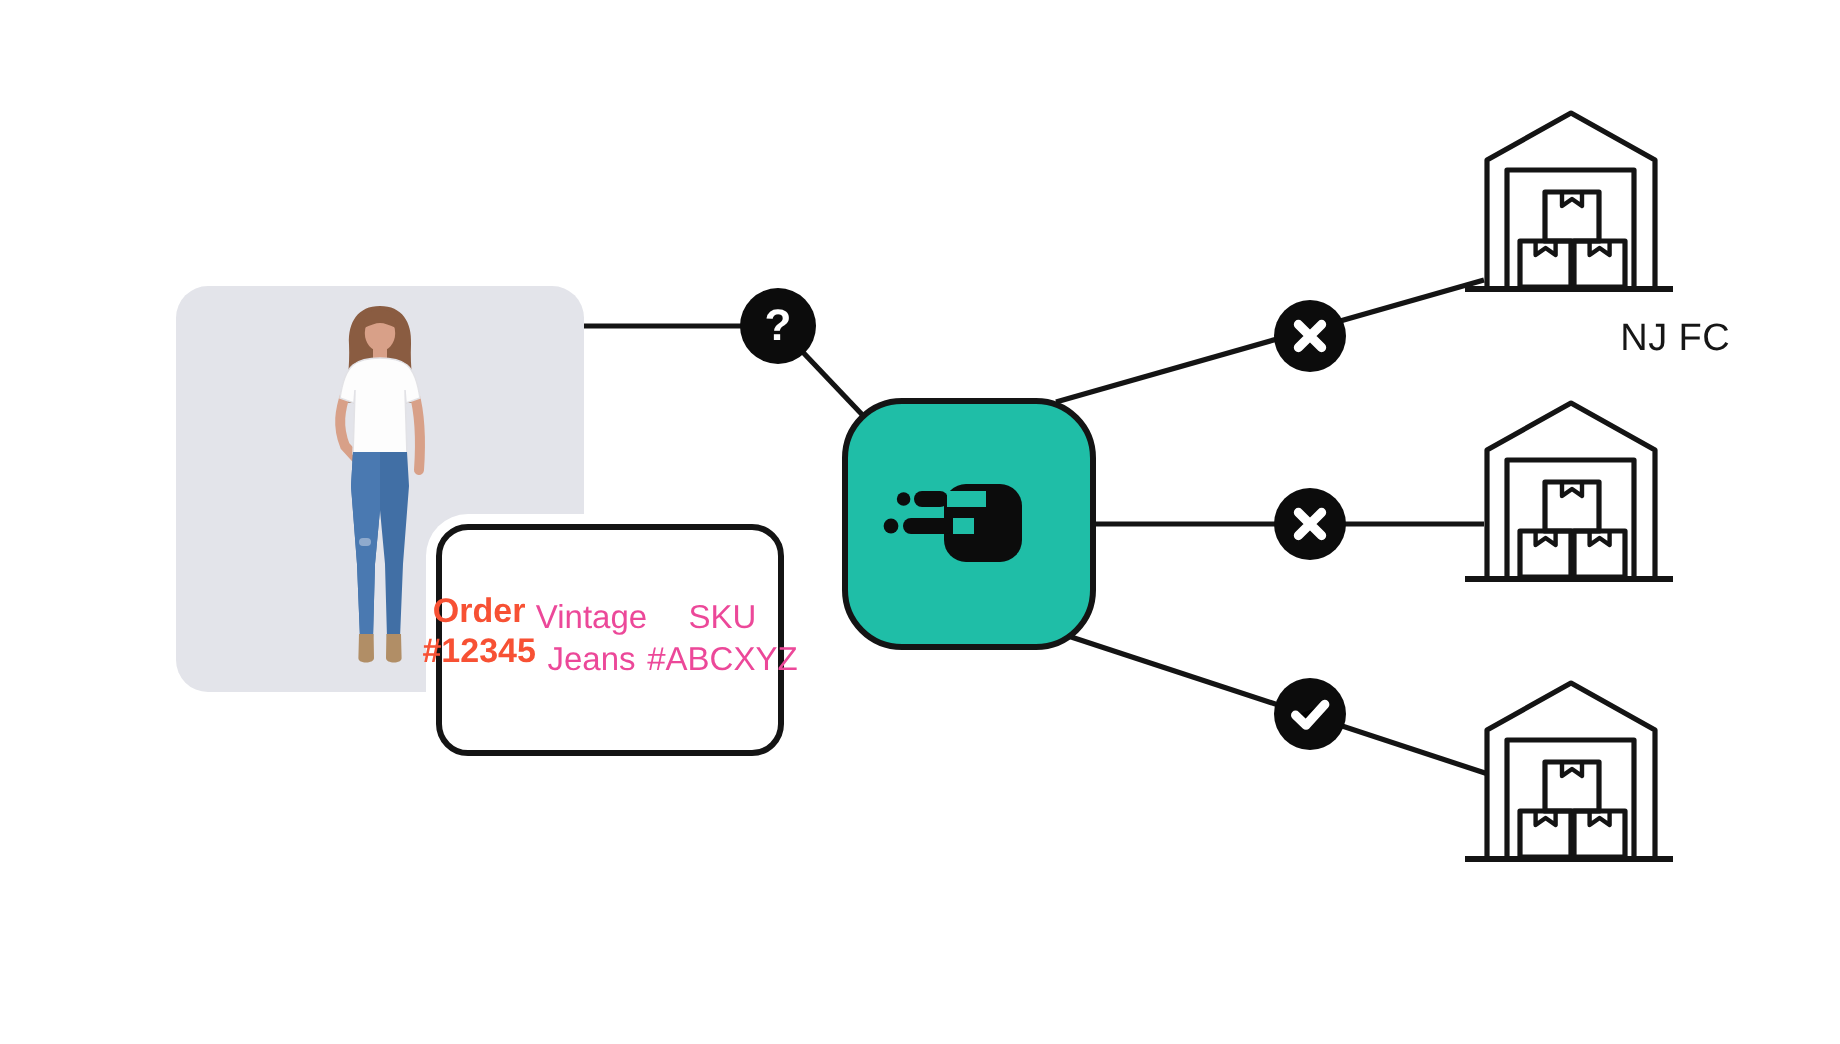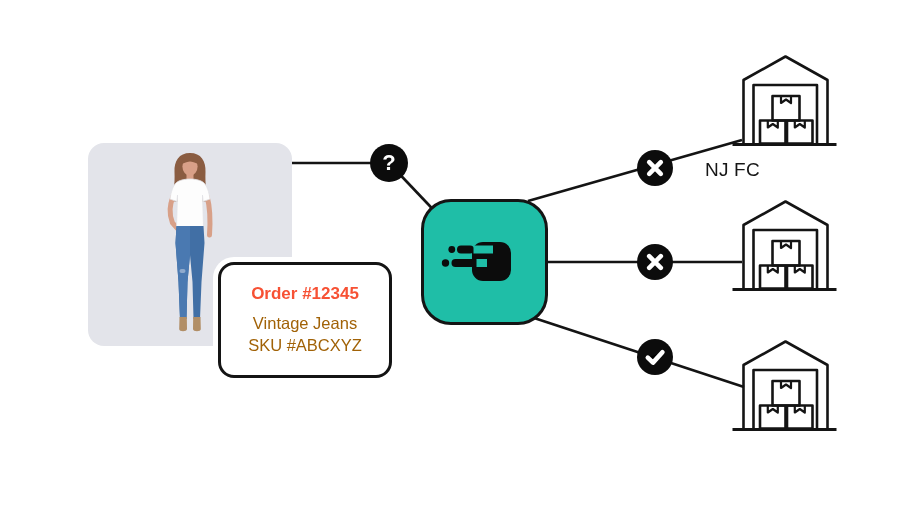--- a/index.html
+++ b/index.html
@@ -12,44 +12,44 @@
   .photo{
     position:absolute;left:88px;top:143px;width:204px;height:203px;
     background:#E3E4EA;border-radius:16px;z-index:2;
   }
   .photo svg{position:absolute;left:60px;top:8px;}
   
   .order-card{
     position:absolute;left:218px;top:262px;width:174px;height:116px;
     background:#ffffff;border:3px solid #141414;border-radius:16px;
     box-shadow:0 0 0 5px #ffffff;z-index:4;box-sizing:border-box;
-    display:flex;flex-direction:column;align-items:center;justify-content:center;
+    display:flex;flex-direction:row;align-items:center;justify-content:center;
     text-align:center;
   }
   .order-card .title{color:#F75134;font-weight:bold;font-size:17px;margin-bottom:9px;}
-  .order-card .line{font-size:16.5px;line-height:21.5px;color:#a16207;}
+  .order-card .line{font-size:16.5px;line-height:21.5px;color:#ec4899;}
   
   .hub{
     position:absolute;left:421px;top:199px;width:127px;height:126px;
     background:#1FBEA7;border:3px solid #141414;border-radius:30px;
     box-sizing:border-box;z-index:3;
   }
   .hub svg{position:absolute;left:15px;top:22px;}
   
   .badge{
     position:absolute;border-radius:50%;background:#0C0C0C;z-index:5;
     display:flex;align-items:center;justify-content:center;
   }
   .badge-q{left:370px;top:144px;width:38px;height:38px;}
   .badge-q .glyph{color:#fff;font-weight:bold;font-size:22px;line-height:1;}
   .badge-x1{left:637px;top:150px;width:36px;height:36px;}
   .badge-x2{left:637px;top:244px;width:36px;height:36px;}
   .badge-c{left:637px;top:339px;width:36px;height:36px;}
   
-  .warehouse{position:absolute;width:160px;text-align:left;z-index:2;}
+  .warehouse{position:absolute;width:160px;text-align:right;z-index:2;}
   .wh-nj{left:705px;top:54px;}
   .wh-reno{left:705px;top:199px;}
   .wh-atl{left:705px;top:339px;}
   .warehouse svg{display:block;margin:0 auto;}
   .wh-label{font-size:19px;color:#161616;margin-top:13px;letter-spacing:.2px;}
 </style>
 </head>
 <body>
 
 <div class="canvas">

